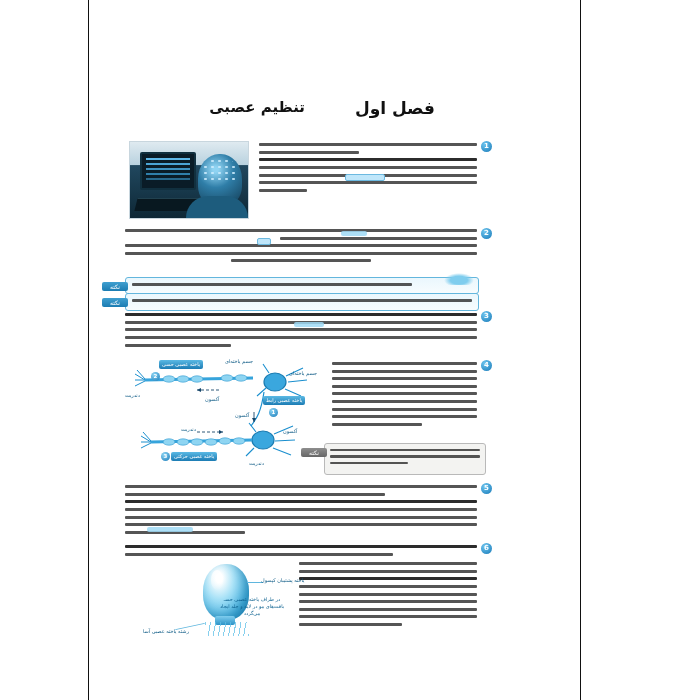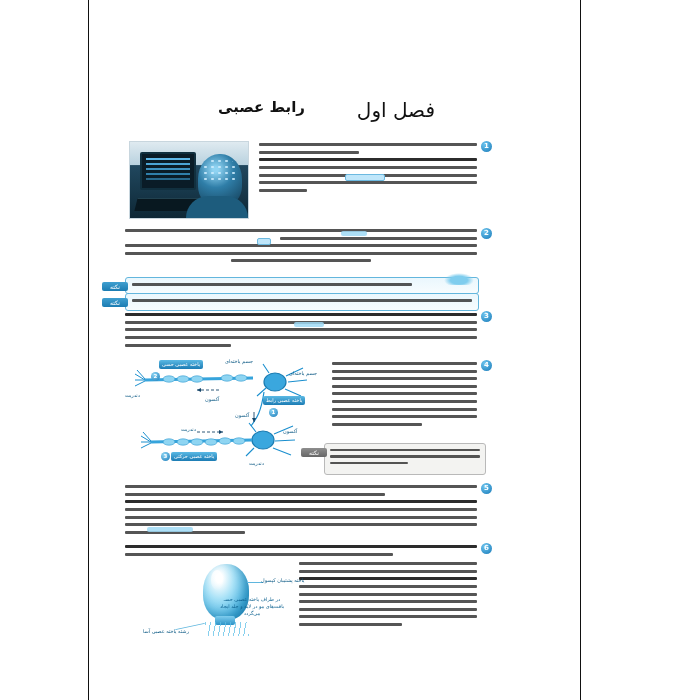--- a/index.html
+++ b/index.html
@@ -13,21 +13,21 @@
 
   
   .spine{position:absolute;top:0;width:1px;height:700px;background:#111;}
   .spine.left{left:88px;}
   .spine.right{left:580px;}
 
   .sheet{position:absolute;left:89px;top:0;width:491px;height:700px;background:#fff;}
 
   
   .hdr{position:absolute;top:98px;right:25px;left:25px;height:30px;}
-  .hdr .chap{position:absolute;right:120px;top:0;font-size:20px;font-weight:normal;color:#111;letter-spacing:.5px;}
+  .hdr .chap{position:absolute;right:120px;top:0;font-size:17px;font-weight:bold;color:#111;letter-spacing:.5px;}
   .hdr .topic{position:absolute;right:250px;top:0;font-size:15px;font-weight:bold;color:#111;}
 
   
   .para{position:absolute;direction:rtl;}
   .ln{height:3px;margin-bottom:4.6px;background:#2b2b2b;opacity:.80;border-radius:1px;}
   .ln.b{background:#1a1a1a;opacity:.92;height:3.2px;}
 
   
   .photo{position:absolute;left:40px;top:141px;width:118px;height:76px;
     background:
@@ -96,21 +96,21 @@
 
 <div id="page">
 
   <div class="spine left"></div>
   <div class="spine right"></div>
 
   <div class="sheet">
 
     <div class="hdr">
       <div class="chap">فصل اول</div>
-      <div class="topic">رابط عصبی</div>
+      <div class="topic">تنظیم عصبی</div>
     </div>
 
     <div class="photo">
       <div class="mon">
           <i></i>
         </div>
       <div class="kbd"></div>
       <div class="head"></div>
       <div class="shoulder"></div>
     </div>

